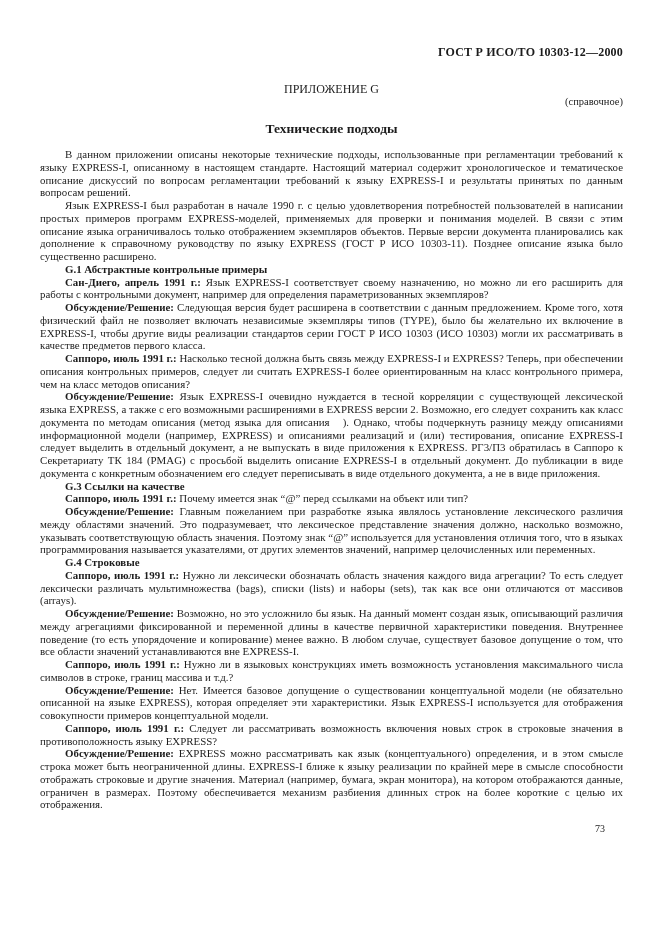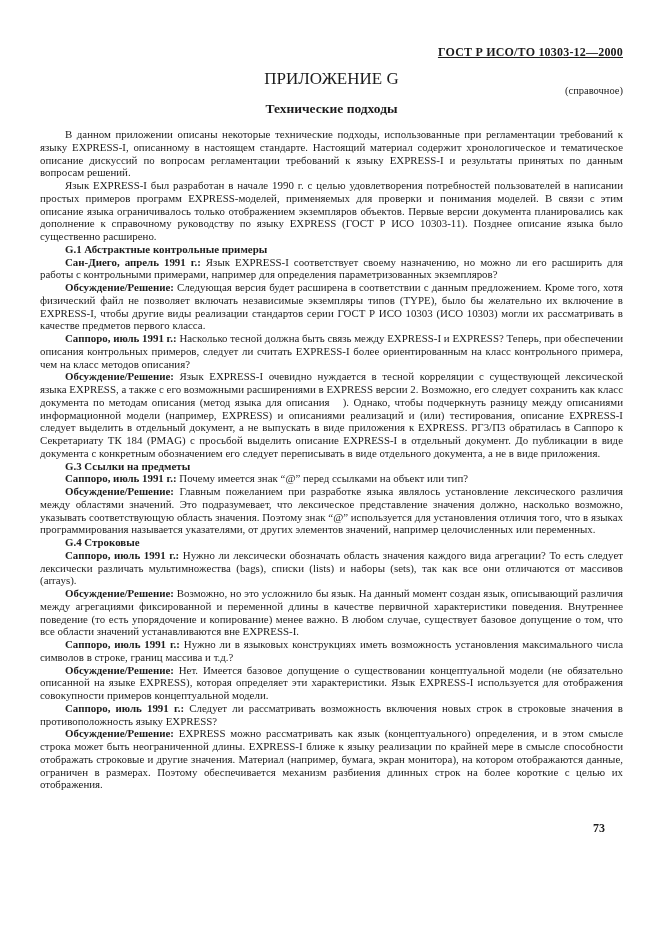--- a/index.html
+++ b/index.html
@@ -23,35 +23,34 @@
     top: 0;
     width: 583px;
   }
   .doc-code {
     margin-top: 45px;
     text-align: right;
     font-weight: bold;
     font-size: 12px;
     line-height: 14px;
     letter-spacing: 0.2px;
-    text-decoration: underline;
   }
   .appendix-label {
-    margin-top: 13px;
+    margin-top: 24px;
     text-align: center;
-    font-size: 17px;
+    font-size: 12px;
     line-height: 13px;
   }
   .appendix-note {
     text-align: right;
     font-size: 10.5px;
     line-height: 12px;
   }
   .doc-title {
-    margin-top: 4px;
+    margin-top: 13px;
     text-align: center;
     font-weight: bold;
     font-size: 13.5px;
     line-height: 15px;
   }
   .doc-body {
     margin-top: 12px;
     font-size: 10.9px;
     line-height: 12.75px;
     text-align: justify;
@@ -66,43 +65,42 @@
     font-weight: bold;
   }
   .doc-body .lead {
     font-weight: bold;
     margin-top: 33px;
   }
   .page-number {
     position: absolute;
     top: 822px;
     right: 56px;
-    font-size: 12px;
+    font-size: 10px;
     line-height: 13px;
-    font-weight: bold;
   }
 </style>
 </head>
 <body>
 
 <div class="page">
   <div class="content">
     <div class="doc-code">ГОСТ Р ИСО/ТО 10303-12—2000</div>
     <div class="appendix-label">ПРИЛОЖЕНИЕ G</div>
     <div class="appendix-note">(справочное)</div>
     <div class="doc-title">Технические подходы</div>
     <div class="doc-body">
         <p class="para plain"><span class="ptext">В данном приложении описаны некоторые технические подходы, использованные при регламентации требований к языку EXPRESS-I, описанному в настоящем стандарте. Настоящий материал содержит хронологическое и тематическое описание дискуссий по вопросам регламентации требований к языку EXPRESS-I и результаты принятых по данным вопросам решений.</span></p>
         <p class="para plain"><span class="ptext">Язык EXPRESS-I был разработан в начале 1990 г. с целью удовлетворения потребностей пользователей в написании простых примеров программ EXPRESS-моделей, применяемых для проверки и понимания моделей. В связи с этим описание языка ограничивалось только отображением экземпляров объектов. Первые версии документа планировались как дополнение к справочному руководству по языку EXPRESS (ГОСТ Р ИСО 10303-11). Позднее описание языка было существенно расширено.</span></p>
         <p class="para heading"><span class="ptext">G.1 Абстрактные контрольные примеры</span></p>
-        <p class="para entry"><span class="lead">Сан-Диего, апрель 1991 г.: </span><span class="ptext">Язык EXPRESS-I соответствует своему назначению, но можно ли его расширить для работы с контрольными примерами, например для определения параметризованных экземпляров?</span></p>
+        <p class="para entry"><span class="lead">Сан-Диего, апрель 1991 г.: </span><span class="ptext">Язык EXPRESS-I соответствует своему назначению, но можно ли его расширить для работы с контрольными документ, например для определения параметризованных экземпляров?</span></p>
         <p class="para entry"><span class="lead">Обсуждение/Решение: </span><span class="ptext">Следующая версия будет расширена в соответствии с данным предложением. Кроме того, хотя физический файл не позволяет включать независимые экземпляры типов (TYPE), было бы желательно их включение в EXPRESS-I, чтобы другие виды реализации стандартов серии ГОСТ Р ИСО 10303 (ИСО 10303) могли их рассматривать в качестве предметов первого класса.</span></p>
         <p class="para entry"><span class="lead">Саппоро, июль 1991 г.: </span><span class="ptext">Насколько тесной должна быть связь между EXPRESS-I и EXPRESS? Теперь, при обеспечении описания контрольных примеров, следует ли считать EXPRESS-I более ориентированным на класс контрольного примера, чем на класс методов описания?</span></p>
         <p class="para entry"><span class="lead">Обсуждение/Решение: </span><span class="ptext">Язык EXPRESS-I очевидно нуждается в тесной корреляции с существующей лексической языка EXPRESS, а также с его возможными расширениями в EXPRESS версии 2. Возможно, его следует сохранить как класс документа по методам описания (метод языка для описания&nbsp;&nbsp;&nbsp;). Однако, чтобы подчеркнуть разницу между описаниями информационной модели (например, EXPRESS) и описаниями реализаций и (или) тестирования, описание EXPRESS-I следует выделить в отдельный документ, а не выпускать в виде приложения к EXPRESS. РГ3/П3 обратилась в Саппоро к Секретариату ТК 184 (PMAG) с просьбой выделить описание EXPRESS-I в отдельный документ. До публикации в виде документа с конкретным обозначением его следует переписывать в виде отдельного документа, а не в виде приложения.</span></p>
-        <p class="para heading"><span class="ptext">G.3 Ссылки на предметы</span></p>
+        <p class="para heading"><span class="ptext">G.3 Ссылки на качестве</span></p>
         <p class="para entry"><span class="lead">Саппоро, июль 1991 г.: </span><span class="ptext">Почему имеется знак “@” перед ссылками на объект или тип?</span></p>
         <p class="para entry"><span class="lead">Обсуждение/Решение: </span><span class="ptext">Главным пожеланием при разработке языка являлось установление лексического различия между областями значений. Это подразумевает, что лексическое представление значения должно, насколько возможно, указывать соответствующую область значения. Поэтому знак “@” используется для установления отличия того, что в языках программирования называется указателями, от других элементов значений, например целочисленных или переменных.</span></p>
         <p class="para heading"><span class="ptext">G.4 Строковые</span></p>
         <p class="para entry"><span class="lead">Саппоро, июль 1991 г.: </span><span class="ptext">Нужно ли лексически обозначать область значения каждого вида агрегации? То есть следует лексически различать мультимножества (bags), списки (lists) и наборы (sets), так как все они отличаются от массивов (arrays).</span></p>
         <p class="para entry"><span class="lead">Обсуждение/Решение: </span><span class="ptext">Возможно, но это усложнило бы язык. На данный момент создан язык, описывающий различия между агрегациями фиксированной и переменной длины в качестве первичной характеристики поведения. Внутреннее поведение (то есть упорядочение и копирование) менее важно. В любом случае, существует базовое допущение о том, что все области значений устанавливаются вне EXPRESS-I.</span></p>
         <p class="para entry"><span class="lead">Саппоро, июль 1991 г.: </span><span class="ptext">Нужно ли в языковых конструкциях иметь возможность установления максимального числа символов в строке, границ массива и т.д.?</span></p>
         <p class="para entry"><span class="lead">Обсуждение/Решение: </span><span class="ptext">Нет. Имеется базовое допущение о существовании концептуальной модели (не обязательно описанной на языке EXPRESS), которая определяет эти характеристики. Язык EXPRESS-I используется для отображения совокупности примеров концептуальной модели.</span></p>
         <p class="para entry"><span class="lead">Саппоро, июль 1991 г.: </span><span class="ptext">Следует ли рассматривать возможность включения новых строк в строковые значения в противоположность языку EXPRESS?</span></p>
         <p class="para entry"><span class="lead">Обсуждение/Решение: </span><span class="ptext">EXPRESS можно рассматривать как язык (концептуального) определения, и в этом смысле строка может быть неограниченной длины. EXPRESS-I ближе к языку реализации по крайней мере в смысле способности отображать строковые и другие значения. Материал (например, бумага, экран монитора), на котором отображаются данные, ограничен в размерах. Поэтому обеспечивается механизм разбиения длинных строк на более короткие с целью их отображения.</span></p>
       </div>

